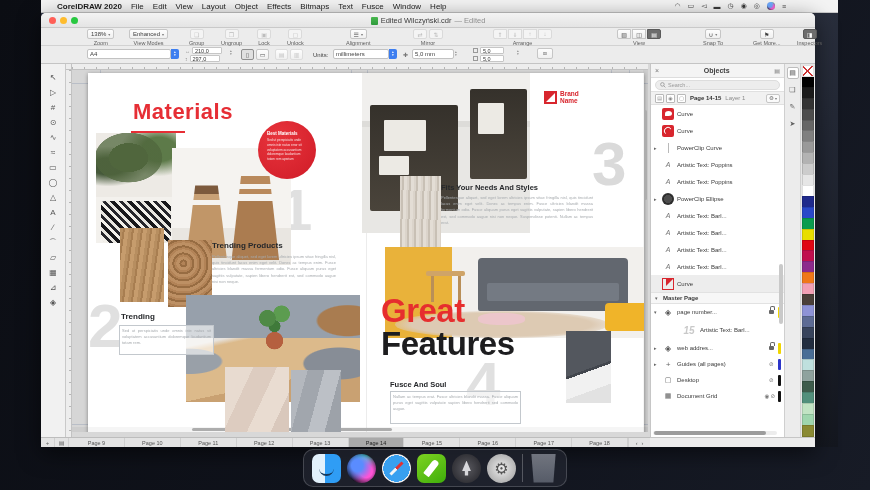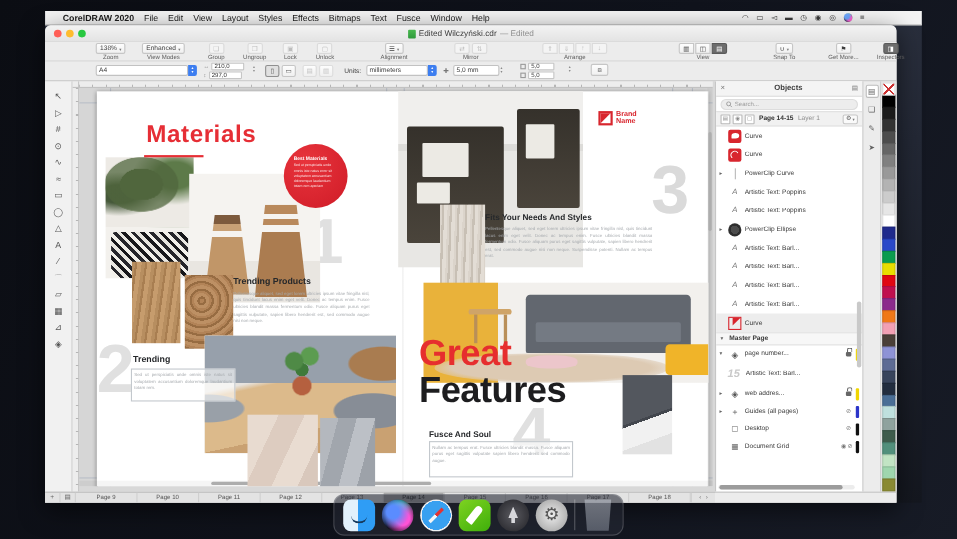--- a/index.html
+++ b/index.html
@@ -3,21 +3,21 @@
 <meta charset="utf-8">
 <style>
   html,body{margin:0;padding:0;background:#000;}
   *{box-sizing:border-box;}
   .stage{position:relative;width:870px;height:490px;overflow:hidden;
          font-family:"Liberation Sans","DejaVu Sans",sans-serif;
          background:linear-gradient(120deg,#0b0d13 0%,#10131c 55%,#171b26 100%);}
   .abs{position:absolute;}
 
   
-  .screen{position:absolute;left:41px;top:10px;width:797px;height:447px;
+  .screen{position:absolute;left:41px;top:0;width:797px;height:447px;
           background:linear-gradient(160deg,#3a4050 0%,#232835 55%,#14171f 100%);}
 
   
   .menubar{position:absolute;left:0;top:0;width:797px;height:13px;background:#f4f4f4;
            border-bottom:1px solid #c9c9c9;display:flex;align-items:center;
            font-size:8px;color:#1c1c1c;padding:0 52px 0 7px;gap:9px;}
   .menubar .apple{font-size:9px;}
   .menubar .appname{font-weight:bold;}
   .menubar .menus{display:flex;gap:9px;text-align:right;}
   .menubar .spacer{flex:1;}
@@ -190,21 +190,21 @@
            border-top:1px solid #e0e0e0;border-bottom:1px solid #e0e0e0;padding:0 4px;}
   .pagerow .pic{width:9px;height:9px;border:1px solid #b9b9b9;border-radius:1px;background:#fff;
                 display:flex;align-items:center;justify-content:center;font-size:5px;color:#888;}
   .pagerow .pl{font-weight:bold;margin-left:2px;white-space:nowrap;}
   .pagerow .ll{color:#8a8a8a;margin-left:2px;white-space:nowrap;}
   .pagerow .gear{margin-left:auto;border:1px solid #c6c6c6;border-radius:2px;background:#fafafa;
                  font-size:5.5px;color:#666;padding:0 2px;height:9px;display:flex;align-items:center;gap:1px;}
   .objlist{overflow:hidden;}
   .row{display:flex;align-items:center;height:17px;padding:0 3px;gap:3px;}
   .row.hl{background:#ededed;}
-  .row.child{padding-left:0;height:20px;}
+  .row.child{padding-left:22px;height:20px;}
   .exp{width:5px;color:#666;font-size:5px;flex:none;}
   .thumb{width:12px;height:12px;flex:none;border-radius:2px;display:flex;align-items:center;
          justify-content:center;font-size:7px;color:#777;background:transparent;position:relative;}
   .thumb.red-blob,.thumb.red-phone{background:#d8262e;}
   .thumb.red-blob::after{content:"";width:7px;height:5px;background:#fff;border-radius:50% 50% 50% 10%;}
   .thumb.red-phone::after{content:"";width:6px;height:6px;border:1.5px solid #fff;border-radius:50%;
         clip-path:polygon(0 0,100% 0,100% 55%,0 55%);transform:rotate(-40deg);}
   .thumb.clip-line::after{content:"";width:1px;height:10px;background:#b9b9b9;}
   .thumb.dark-ellipse{border-radius:50%;
         background:radial-gradient(circle,#4c4c4c 0 45%,#2e2e2e 45% 100%);}
@@ -298,21 +298,21 @@
 
     <div class="menubar">
       <span class="apple"></span>
       <span class="appname">CorelDRAW 2020</span>
       <span class="menus">
 
       <span class="menu">File</span>
           <span class="menu">Edit</span>
           <span class="menu">View</span>
           <span class="menu">Layout</span>
-          <span class="menu">Styles</span>
+          <span class="menu">Object</span>
           <span class="menu">Effects</span>
           <span class="menu">Bitmaps</span>
           <span class="menu">Text</span>
           <span class="menu">Fusce</span>
           <span class="menu">Window</span>
           <span class="menu">Help</span>
         </span>
       <span class="spacer"></span>
       <span class="status">
 

